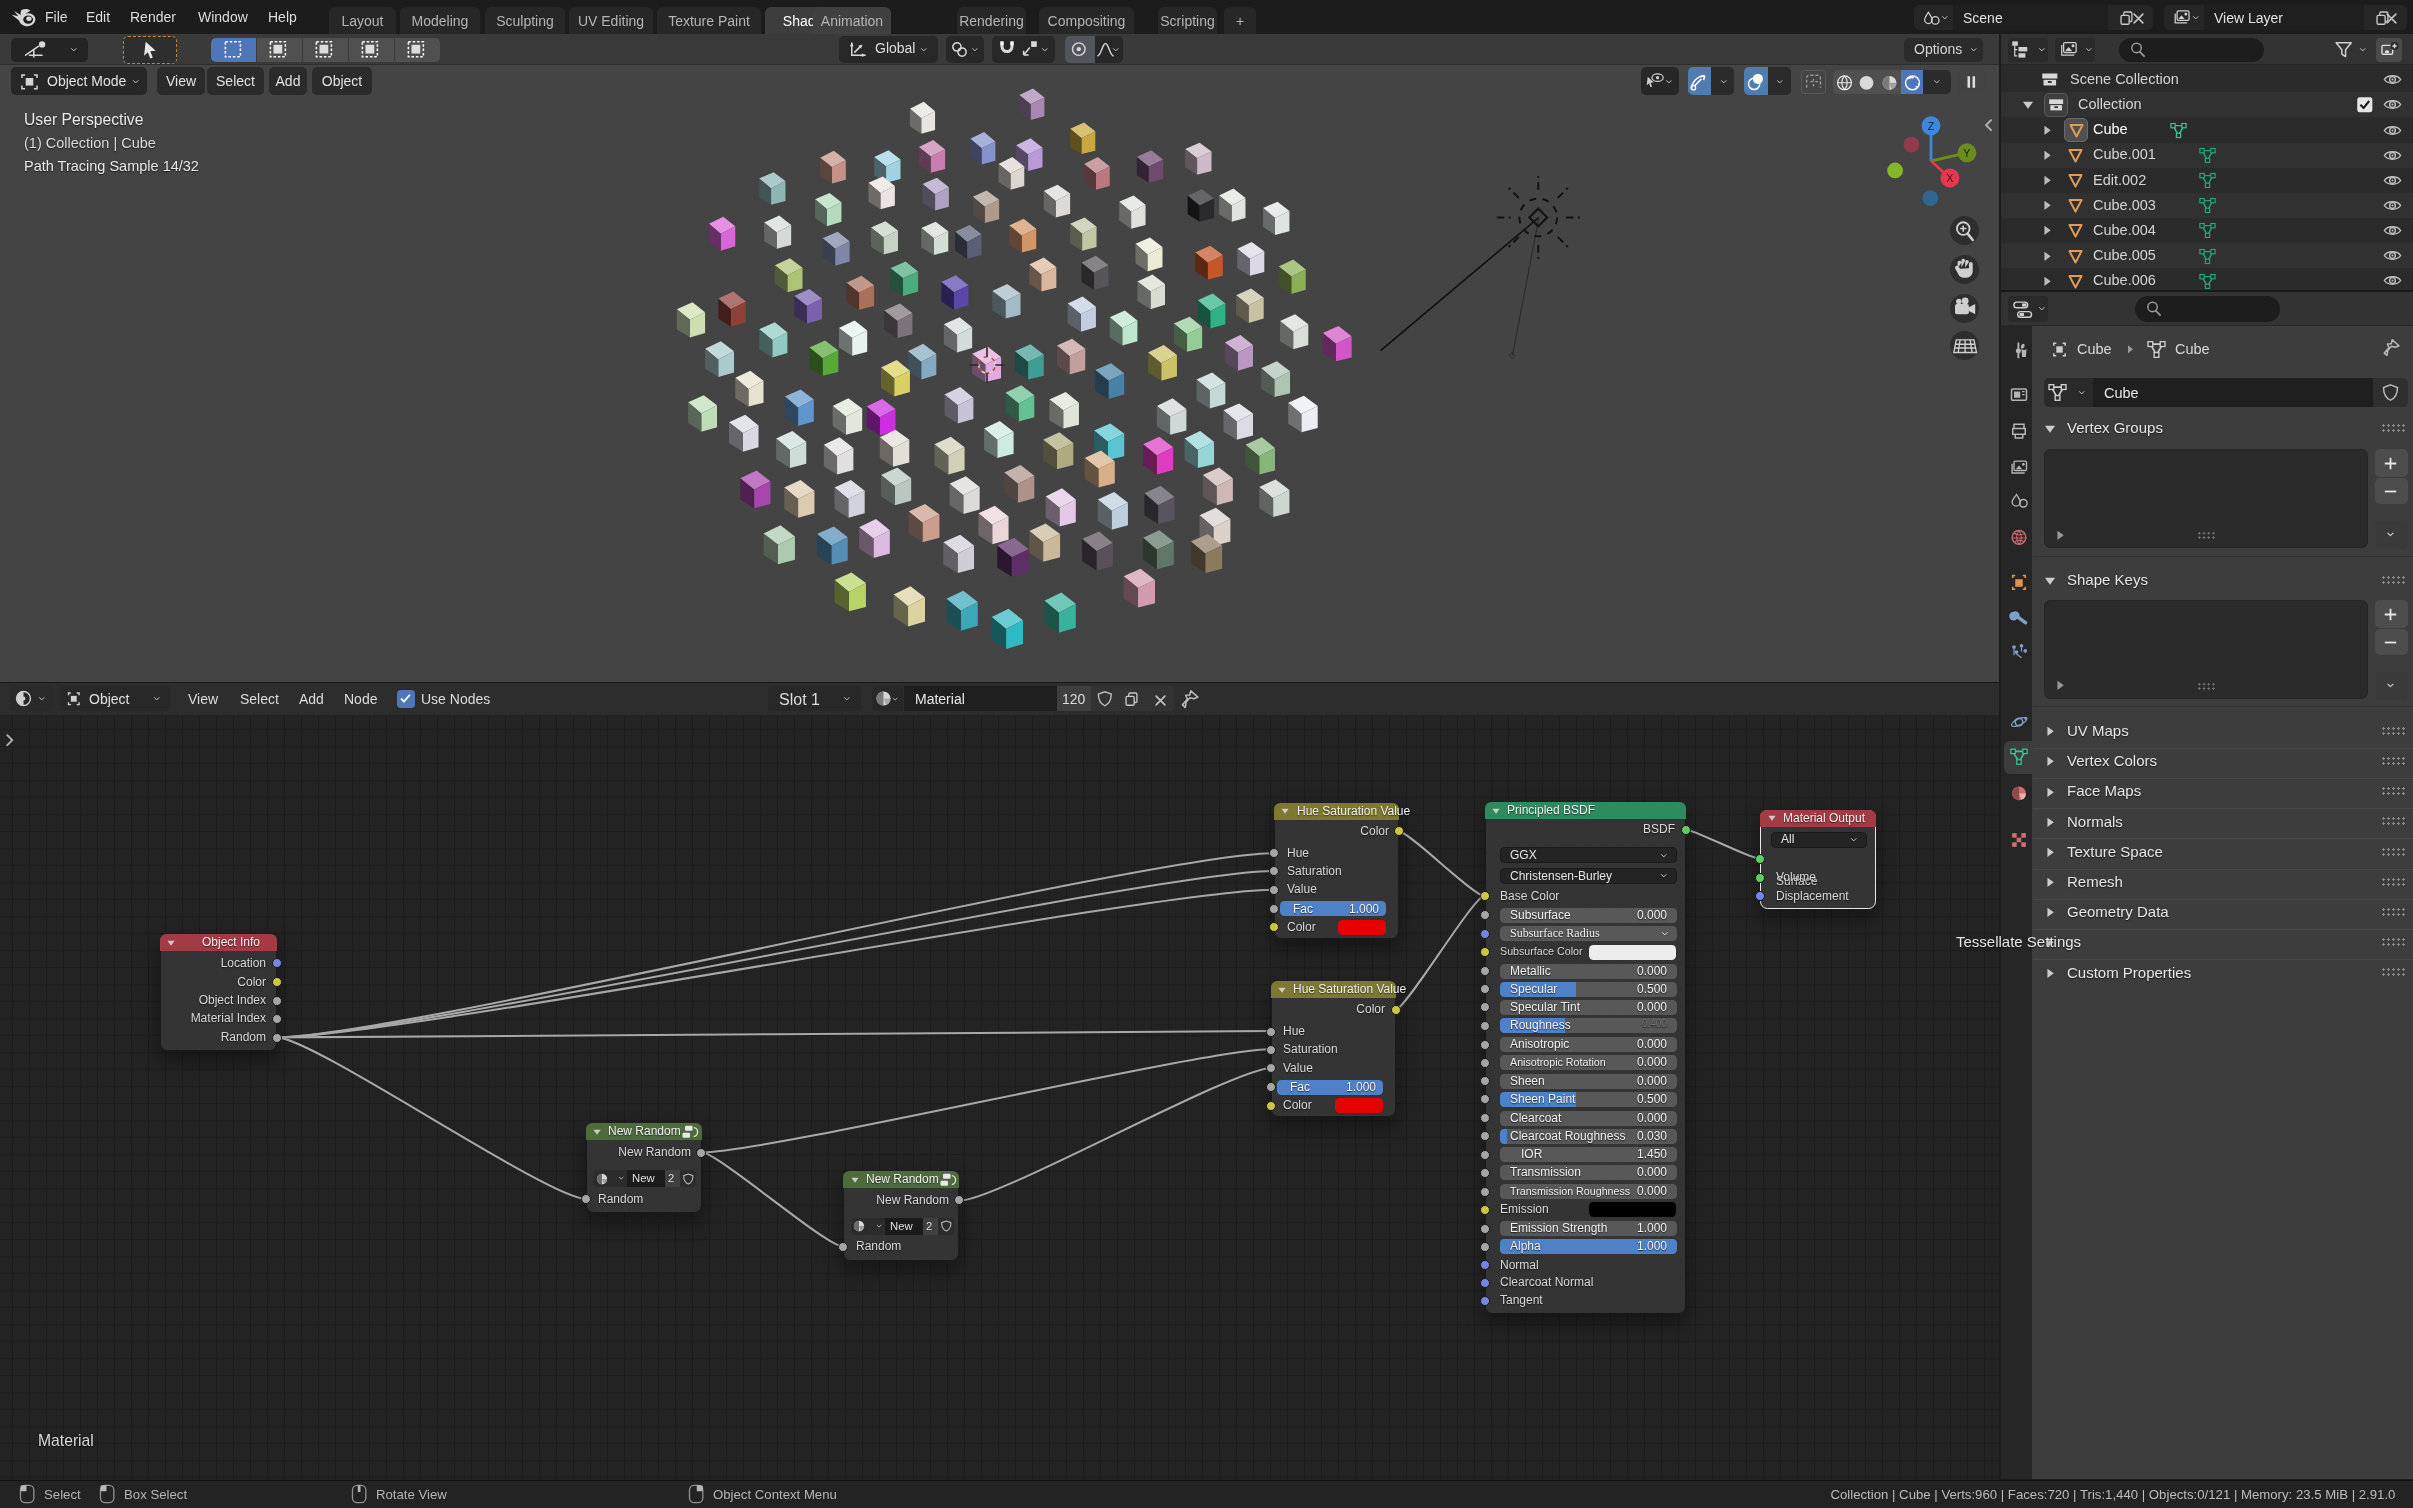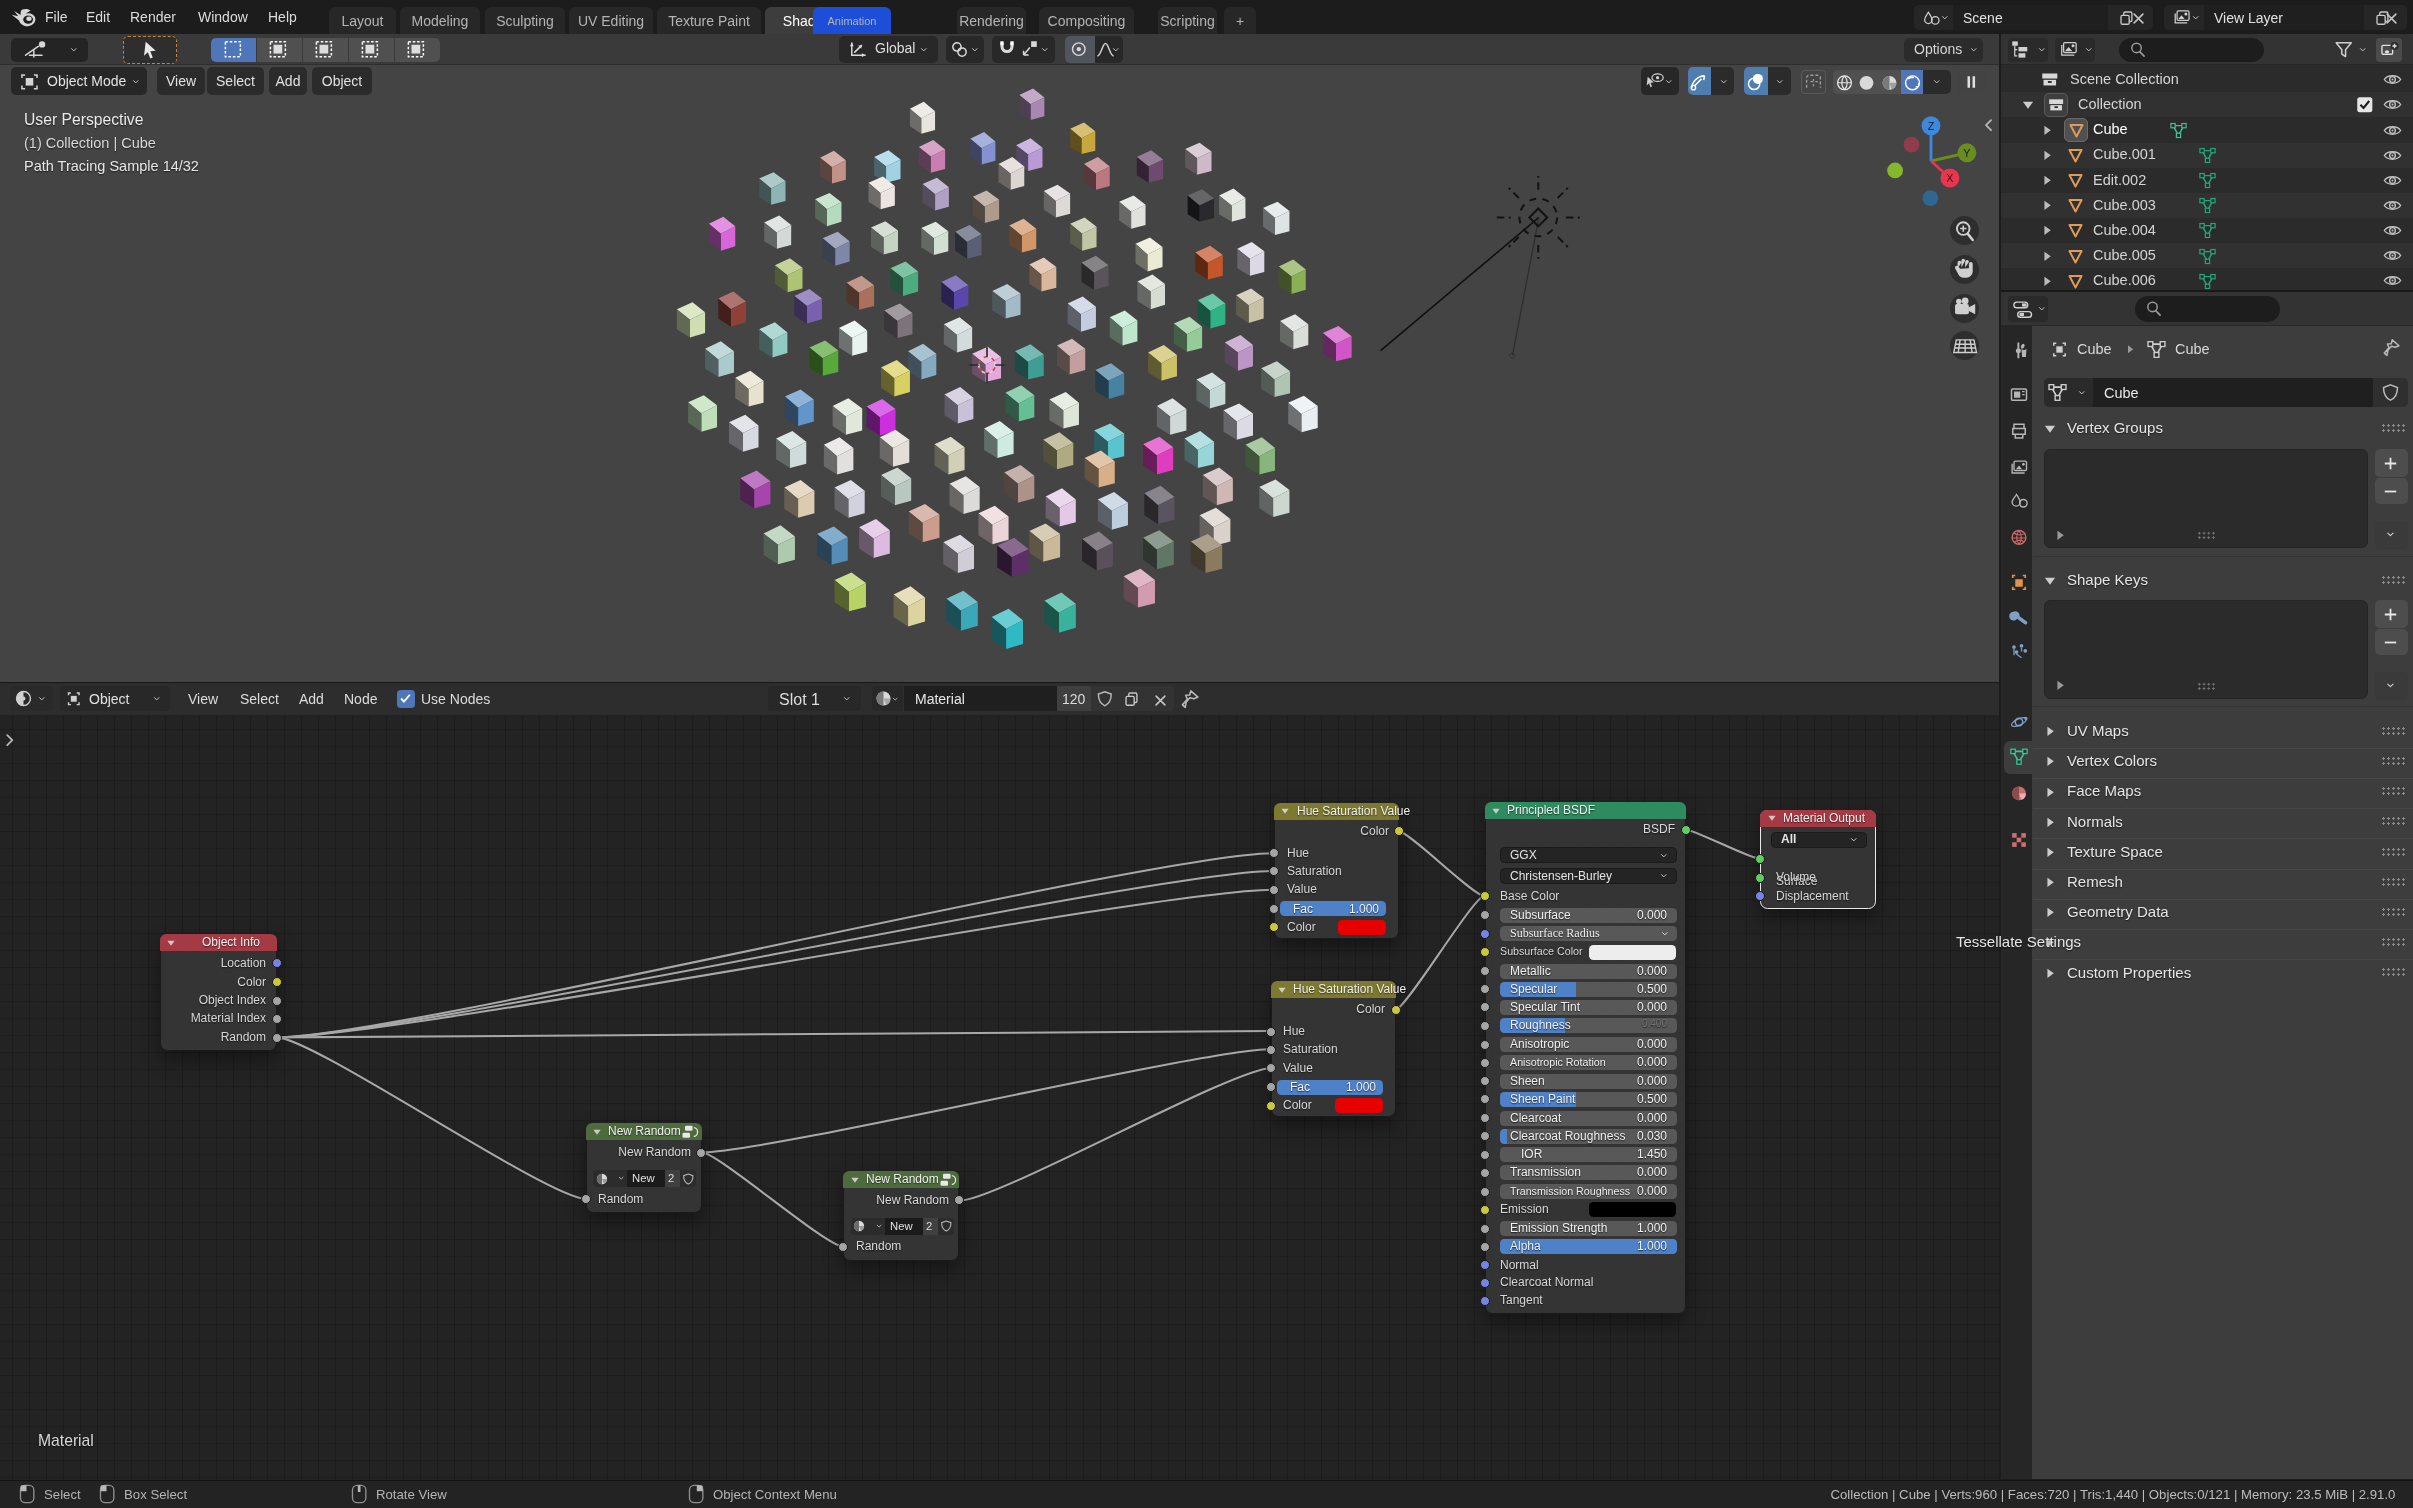--- a/index.html
+++ b/index.html
@@ -327,21 +327,21 @@
 <div class="abs" style="left:1480px;top:1278px;width:10px;height:10px;border-radius:5px;background:#7784e2;border:1.3px solid #191919;"></div>
 <div class="txt" style="left:1500px;top:1293px;font-size:12px;color:#d8d8d8;font-weight:400;text-shadow:0 1.3px 1.3px rgba(0,0,0,0.6);">Tangent</div>
 <div class="abs" style="left:1480px;top:1296px;width:10px;height:10px;border-radius:5px;background:#7784e2;border:1.3px solid #191919;"></div>
 <div class="abs" style="left:1760px;top:810px;width:116px;height:99px;background:rgba(53,53,53,0.97);border-radius:7.5px;border:1.9px solid #e8e8e8;box-shadow:0 8.8px 19px rgba(0,0,0,0.4);"></div>
 <div class="abs" style="left:1760px;top:810px;width:116px;height:17px;background:#a43a44;border-radius:6.3px 6.3px 0 0;"></div>
 <svg style="left:1767px;top:813px" width="10" height="10" viewBox="0 0 22 22">
     <path d="M3 6 L19 6 L11 17 Z" fill="#ddd" fill-opacity="0.85"></path>
   </svg>
 <div class="txt" style="left:1783px;top:811px;font-size:12px;color:#f0f0f0;font-weight:400;text-shadow:0 1.3px 1.3px rgba(0,0,0,0.6);">Material Output</div>
 <div class="abs" style="left:1771px;top:832px;width:96px;height:16.3px;background:#242424;border-radius:4.4px;border:0.6px solid #1a1a1a;"></div>
-<div class="txt" style="left:1781px;top:832px;font-size:12px;color:#e4e4e4;font-weight:700;">All</div>
+<div class="txt" style="left:1781px;top:832px;font-size:12px;color:#e4e4e4;font-weight:400;">All</div>
 <svg style="left:1850px;top:836px" width="7.5" height="7.5" viewBox="0 0 20 20">
     <path d="M4 7 L10 13 L16 7" stroke="#cccccc" stroke-width="2.6" fill="none" stroke-linecap="round" stroke-linejoin="round"></path>
   </svg>
 <div class="txt" style="left:1776px;top:852px;font-size:12px;color:#d8d8d8;font-weight:400;text-shadow:0 1.3px 1.3px rgba(0,0,0,0.6);margin-top:22px;">Surface</div>
 <div class="abs" style="left:1755px;top:854px;width:10px;height:10px;border-radius:5px;background:#63cb63;border:1.3px solid #191919;"></div>
 <div class="txt" style="left:1776px;top:870px;font-size:12px;color:#d8d8d8;font-weight:400;text-shadow:0 1.3px 1.3px rgba(0,0,0,0.6);">Volume</div>
 <div class="abs" style="left:1755px;top:873px;width:10px;height:10px;border-radius:5px;background:#63cb63;border:1.3px solid #191919;"></div>
 <div class="txt" style="left:1776px;top:889px;font-size:12px;color:#d8d8d8;font-weight:400;text-shadow:0 1.3px 1.3px rgba(0,0,0,0.6);">Displacement</div>
 <div class="abs" style="left:1755px;top:891px;width:10px;height:10px;border-radius:5px;background:#7784e2;border:1.3px solid #191919;"></div>
 <div class="abs" style="left:0px;top:0px;width:2413px;height:34px;background:#1c1c1c;"></div>
@@ -354,21 +354,21 @@
 <div class="txt" style="left:86px;top:9.4px;font-size:14px;color:#dcdcdc;font-weight:400;">Edit</div>
 <div class="txt" style="left:130px;top:9.4px;font-size:14px;color:#dcdcdc;font-weight:400;">Render</div>
 <div class="txt" style="left:198px;top:9.4px;font-size:14px;color:#dcdcdc;font-weight:400;">Window</div>
 <div class="txt" style="left:268px;top:9.4px;font-size:14px;color:#dcdcdc;font-weight:400;">Help</div>
 <div class="abs cen" style="left:329px;top:7px;width:67px;height:27px;background:#272727;border-radius:6.3px 6.3px 0 0;color:#b4b4b4;font-size:14px;">Layout</div>
 <div class="abs cen" style="left:400px;top:7px;width:80px;height:27px;background:#272727;border-radius:6.3px 6.3px 0 0;color:#b4b4b4;font-size:14px;">Modeling</div>
 <div class="abs cen" style="left:485px;top:7px;width:80px;height:27px;background:#272727;border-radius:6.3px 6.3px 0 0;color:#b4b4b4;font-size:14px;">Sculpting</div>
 <div class="abs cen" style="left:569px;top:7px;width:84px;height:27px;background:#272727;border-radius:6.3px 6.3px 0 0;color:#b4b4b4;font-size:14px;">UV Editing</div>
 <div class="abs cen" style="left:657px;top:7px;width:104px;height:27px;background:#272727;border-radius:6.3px 6.3px 0 0;color:#b4b4b4;font-size:14px;">Texture Paint</div>
 <div class="abs cen" style="left:765px;top:7px;width:87px;height:27px;background:#3d3d3d;border-radius:6.3px 6.3px 0 0;color:#ffffff;font-size:14px;">Shading</div>
-<div class="abs cen" style="left:813px;top:7px;width:78px;height:27px;background:#1d4ed8;border-radius:6.3px 6.3px 0 0;color:#b4b4b4;font-size:11px;">Animation</div>
+<div class="abs cen" style="left:813px;top:7px;width:78px;height:27px;background:#404040;border-radius:6.3px 6.3px 0 0;color:#b4b4b4;font-size:14px;">Animation</div>
 <div class="abs cen" style="left:957px;top:7px;width:69px;height:27px;background:#272727;border-radius:6.3px 6.3px 0 0;color:#b4b4b4;font-size:14px;">Rendering</div>
 <div class="abs cen" style="left:1039px;top:7px;width:95px;height:27px;background:#272727;border-radius:6.3px 6.3px 0 0;color:#b4b4b4;font-size:14px;">Compositing</div>
 <div class="abs cen" style="left:1158px;top:7px;width:59px;height:27px;background:#272727;border-radius:6.3px 6.3px 0 0;color:#b4b4b4;font-size:14px;">Scripting</div>
 <div class="abs cen" style="left:1224px;top:7px;width:32px;height:27px;background:#272727;border-radius:6.3px 6.3px 0 0;color:#b4b4b4;font-size:14px;">+</div>
 <div class="abs" style="left:1914px;top:5px;width:239px;height:25px;background:#262626;border-radius:5px;"></div>
 <div class="abs" style="left:1953px;top:5px;width:155px;height:25px;background:#1f1f1f;"></div>
 <svg style="left:1922px;top:10.7px" width="19" height="15" viewBox="0 0 30 24">
     <path d="M10 2 C13 7 16 10 16 14 a6 6 0 1 1 -12 0 C4 10 7 7 10 2 Z" fill="none" stroke="#d0d0d0" stroke-width="2"></path>
     <circle cx="21" cy="15" r="6" fill="none" stroke="#d0d0d0" stroke-width="2"></circle>
   </svg>

